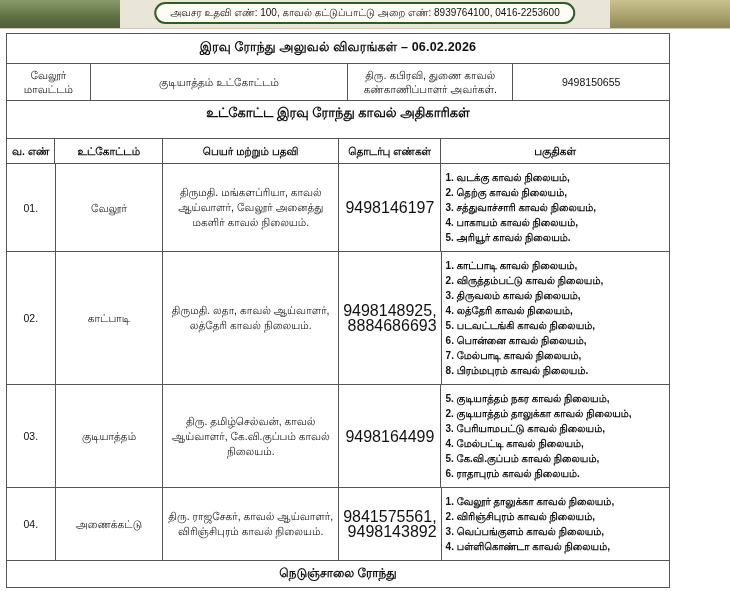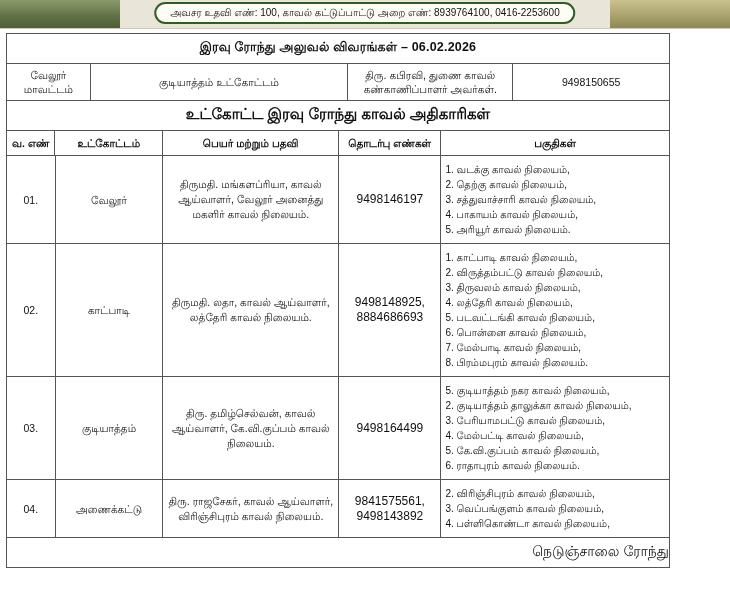--- a/index.html
+++ b/index.html
@@ -90,58 +90,59 @@
 
   
   .c-district { width: 90px; font-weight: normal; }
   .c-subdiv   { width: 278px; }
   .c-officer  { width: 178px; }
   .c-phone    { width: 168px; }
 
   .subhead {
     border-bottom: 1px solid #555;
     text-align: center;
-    font-size: 15px;
-    font-weight: bold;
-    padding: 4px 0 5px 0;
+    font-size: 13px;
+    font-weight: bold;
+    padding: 4px 0 16px 0;
   }
 
   
   .col-sno   { width: 52px; }
   .col-sub   { width: 116px; }
   .col-name  { width: 190px; }
   .col-tel   { width: 110px; }
-  .col-area  { width: 246px; }
+  .col-area  { width: 246px; font-weight: bold; }
 
   .hdr .cell {
     font-weight: bold;
     font-size: 10.5px;
     padding: 5px 2px;
   }
   .body-row .cell {
     padding: 6px 4px;
   }
   .area-list {
     text-align: left;
     font-size: 10px;
     line-height: 15px;
     width: 100%;
   }
   .name-block {
     font-size: 10.5px;
     line-height: 15px;
   }
   .tel-block {
+    font-size: 16px;
+    line-height: 15px;
+    text-align: right;
+  }
+  .footer-bar {
+    text-align: center;
     font-size: 12px;
-    line-height: 15px;
-  }
-  .footer-bar {
-    text-align: right;
-    font-size: 14px;
-    font-weight: normal;
+    font-weight: bold;
     padding: 5px 0 6px 0;
   }
 </style>
 </head>
 <body>
 
 <div class="page">
 
   <div class="banner">
     <div class="banner-photo-left"></div>
@@ -238,20 +239,21 @@
       <div class="cell bdr-r col-sno">04.</div>
       <div class="cell bdr-r col-sub">அணைக்கட்டு</div>
       <div class="cell bdr-r col-name">
           <span class="name-block">திரு. ராஜசேகர், காவல் ஆய்வாளர், விரிஞ்சிபுரம் காவல் நிலையம்.</span>
         </div>
       <div class="cell bdr-r col-tel">
           <span class="tel-block">9841575561, 9498143892</span>
         </div>
       <div class="cell col-area">
         <div class="area-list">
+          <div>1. வேலூர் தாலுக்கா காவல் நிலையம்,</div>
           <div>2. விரிஞ்சிபுரம் காவல் நிலையம்,</div>
           <div>3. வெப்பங்குளம் காவல் நிலையம்,</div>
           <div>4. பள்ளிகொண்டா காவல் நிலையம்,</div>
         </div>
       </div>
     </div>
 
     <div class="footer-bar">நெடுஞ்சாலை ரோந்து</div>
 
   </div>

